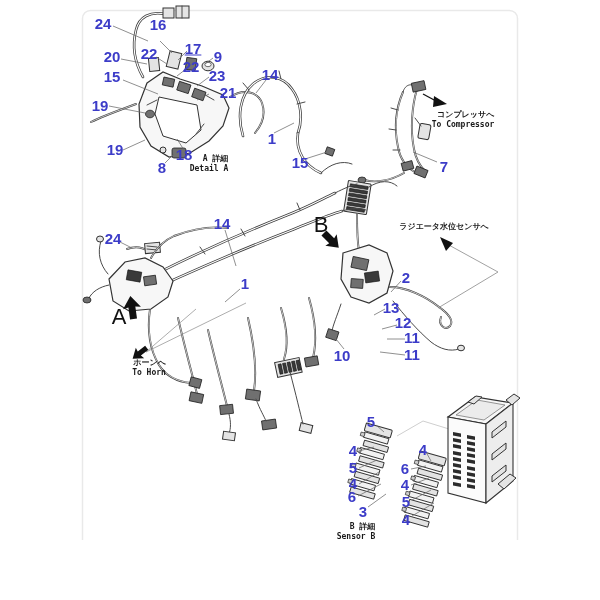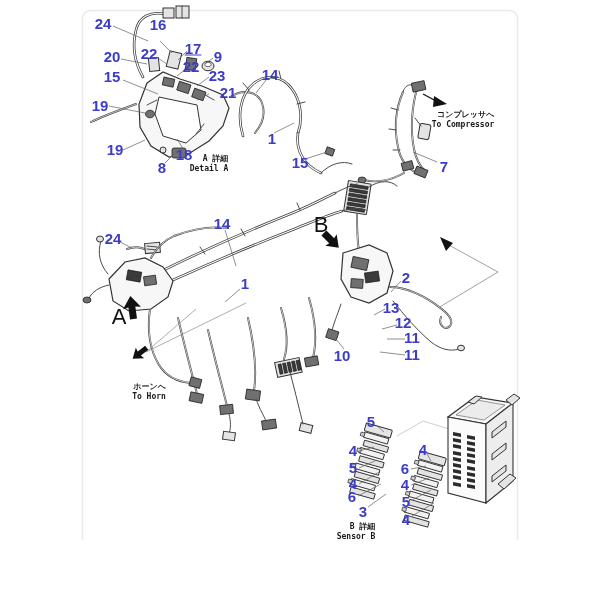--- a/index.html
+++ b/index.html
@@ -299,22 +299,23 @@
       <div class="callout" style="left: 352px; top: 496px;">6</div>
       <div class="callout" style="left: 405px; top: 484px;">4</div>
       <div class="callout" style="left: 363px; top: 511px;">3</div>
       <div class="callout" style="left: 406px; top: 501px;">5</div>
       <div class="callout" style="left: 406px; top: 519px;">4</div>
       <div class="dest" style="left: 463px; top: 120px;">
         <div class="jp">コンプレッサへ</div>
         <div>To Compressor</div>
       </div>
       <div class="dest" style="left: 444px; top: 227px;">
-      </div>
-      <div class="dest" style="left: 149px; top: 368px; margin-top: 24px;">
+        <div class="jp">ラジエータ水位センサへ</div>
+      </div>
+      <div class="dest" style="left: 149px; top: 368px;">
         <div class="jp">ホーンへ</div>
         <div>To Horn</div>
       </div>
       <div class="dest" style="left: 209px; top: 164px;">
         <div class="jp">A 詳細</div>
         <div>Detail A</div>
       </div>
       <div class="dest" style="left: 356px; top: 532px;">
         <div class="jp">B 詳細</div>
         <div>Sensor B</div>

